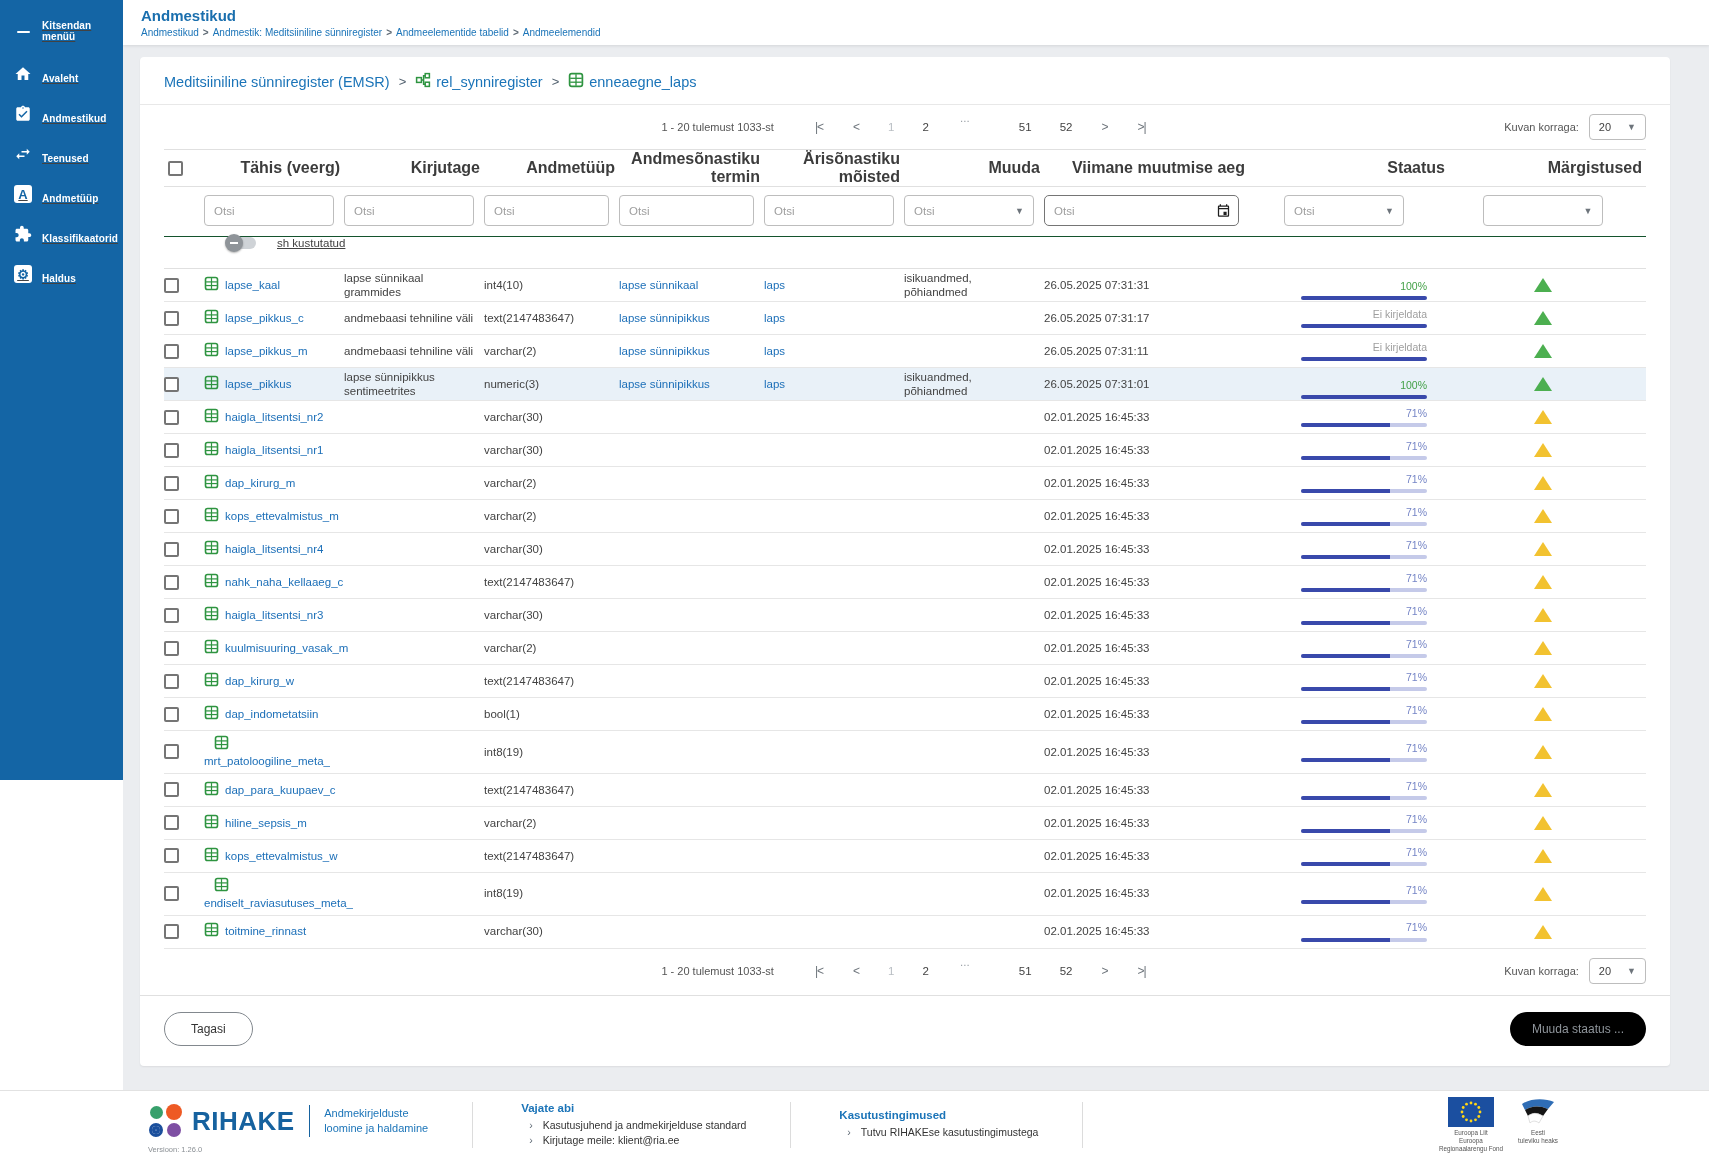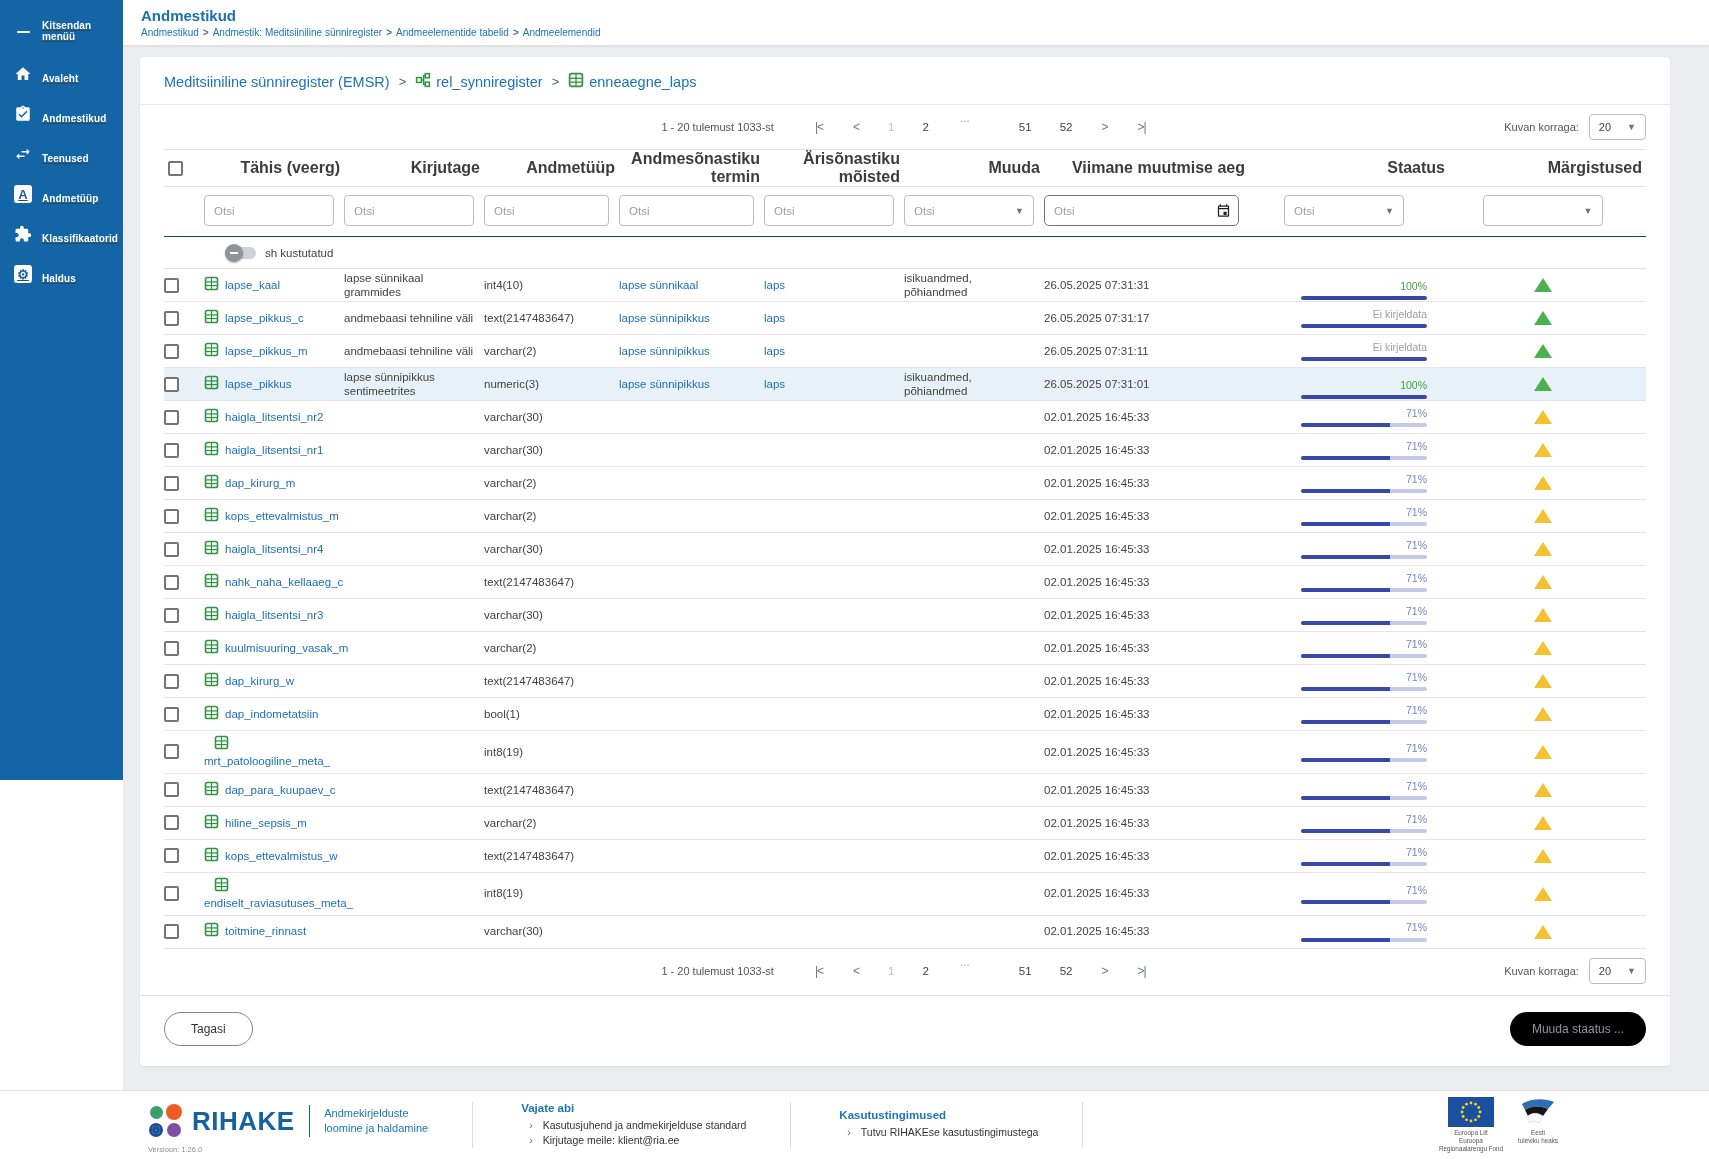--- a/index.html
+++ b/index.html
@@ -59,21 +59,21 @@
   .tfilter { padding:8px 0 10px; border-bottom:1px solid #14532d; }
   .f-wrap { padding:0 10px 0 0; display:flex; justify-content:center; }
   .f-input, .f-select { width:100%; height:31px; border:1px solid #bdbdbd; border-radius:4px; font-size:11.5px; color:#424242; padding:0 9px; font-family:inherit; background:#fff; }
   .f-input::placeholder { color:#9e9e9e; }
   .f-select { display:flex; align-items:center; justify-content:space-between; cursor:pointer; color:#9e9e9e; }
   .f-date { position:relative; width:100%; }
   .f-date .f-input { border:1px solid #757575; border-radius:5px; padding-right:28px; }
   .f-date svg { position:absolute; right:8px; top:8px; width:15px; height:15px; }
   .f-narrow { width:120px; }
 
-  .toggle-row { height:32px; display:flex; align-items:center; gap:5px; padding-left:64px; border-bottom:1px solid #e0e0e0; font-size:11.5px; color:#424242; }
+  .toggle-row { height:32px; display:flex; align-items:flex-start; gap:17px; padding-left:64px; border-bottom:1px solid #e0e0e0; font-size:11.5px; color:#424242;text-decoration:underline; }
   .switch { position:relative; width:28px; height:12px; background:#cfd3d7; border-radius:6px; cursor:pointer; flex:none; margin-right:4px; }
   .switch .knob { position:absolute; left:-3px; top:-3px; width:18px; height:18px; border-radius:50%; background:#8f9499; display:flex; align-items:center; justify-content:center; box-shadow:0 1px 2px rgba(0,0,0,.3); }
   .switch .knob::after { content:""; width:8px; height:2px; background:#fff; display:block; }
 
   .trow { min-height:33px; border-bottom:1px solid #e6e6e6; font-size:11.5px; }
   .trow.hl { background:#e9f1f8; }
   .cell { padding-right:10px; line-height:1.25; }
   .checkbox { width:15px; height:15px; border:2px solid #757575; border-radius:2px; background:#fff; display:inline-block; cursor:pointer; }
   .c-check { display:flex; align-items:center; }
   .c-name { display:flex; align-items:center; gap:6px; padding:4px 10px 4px 0; }

